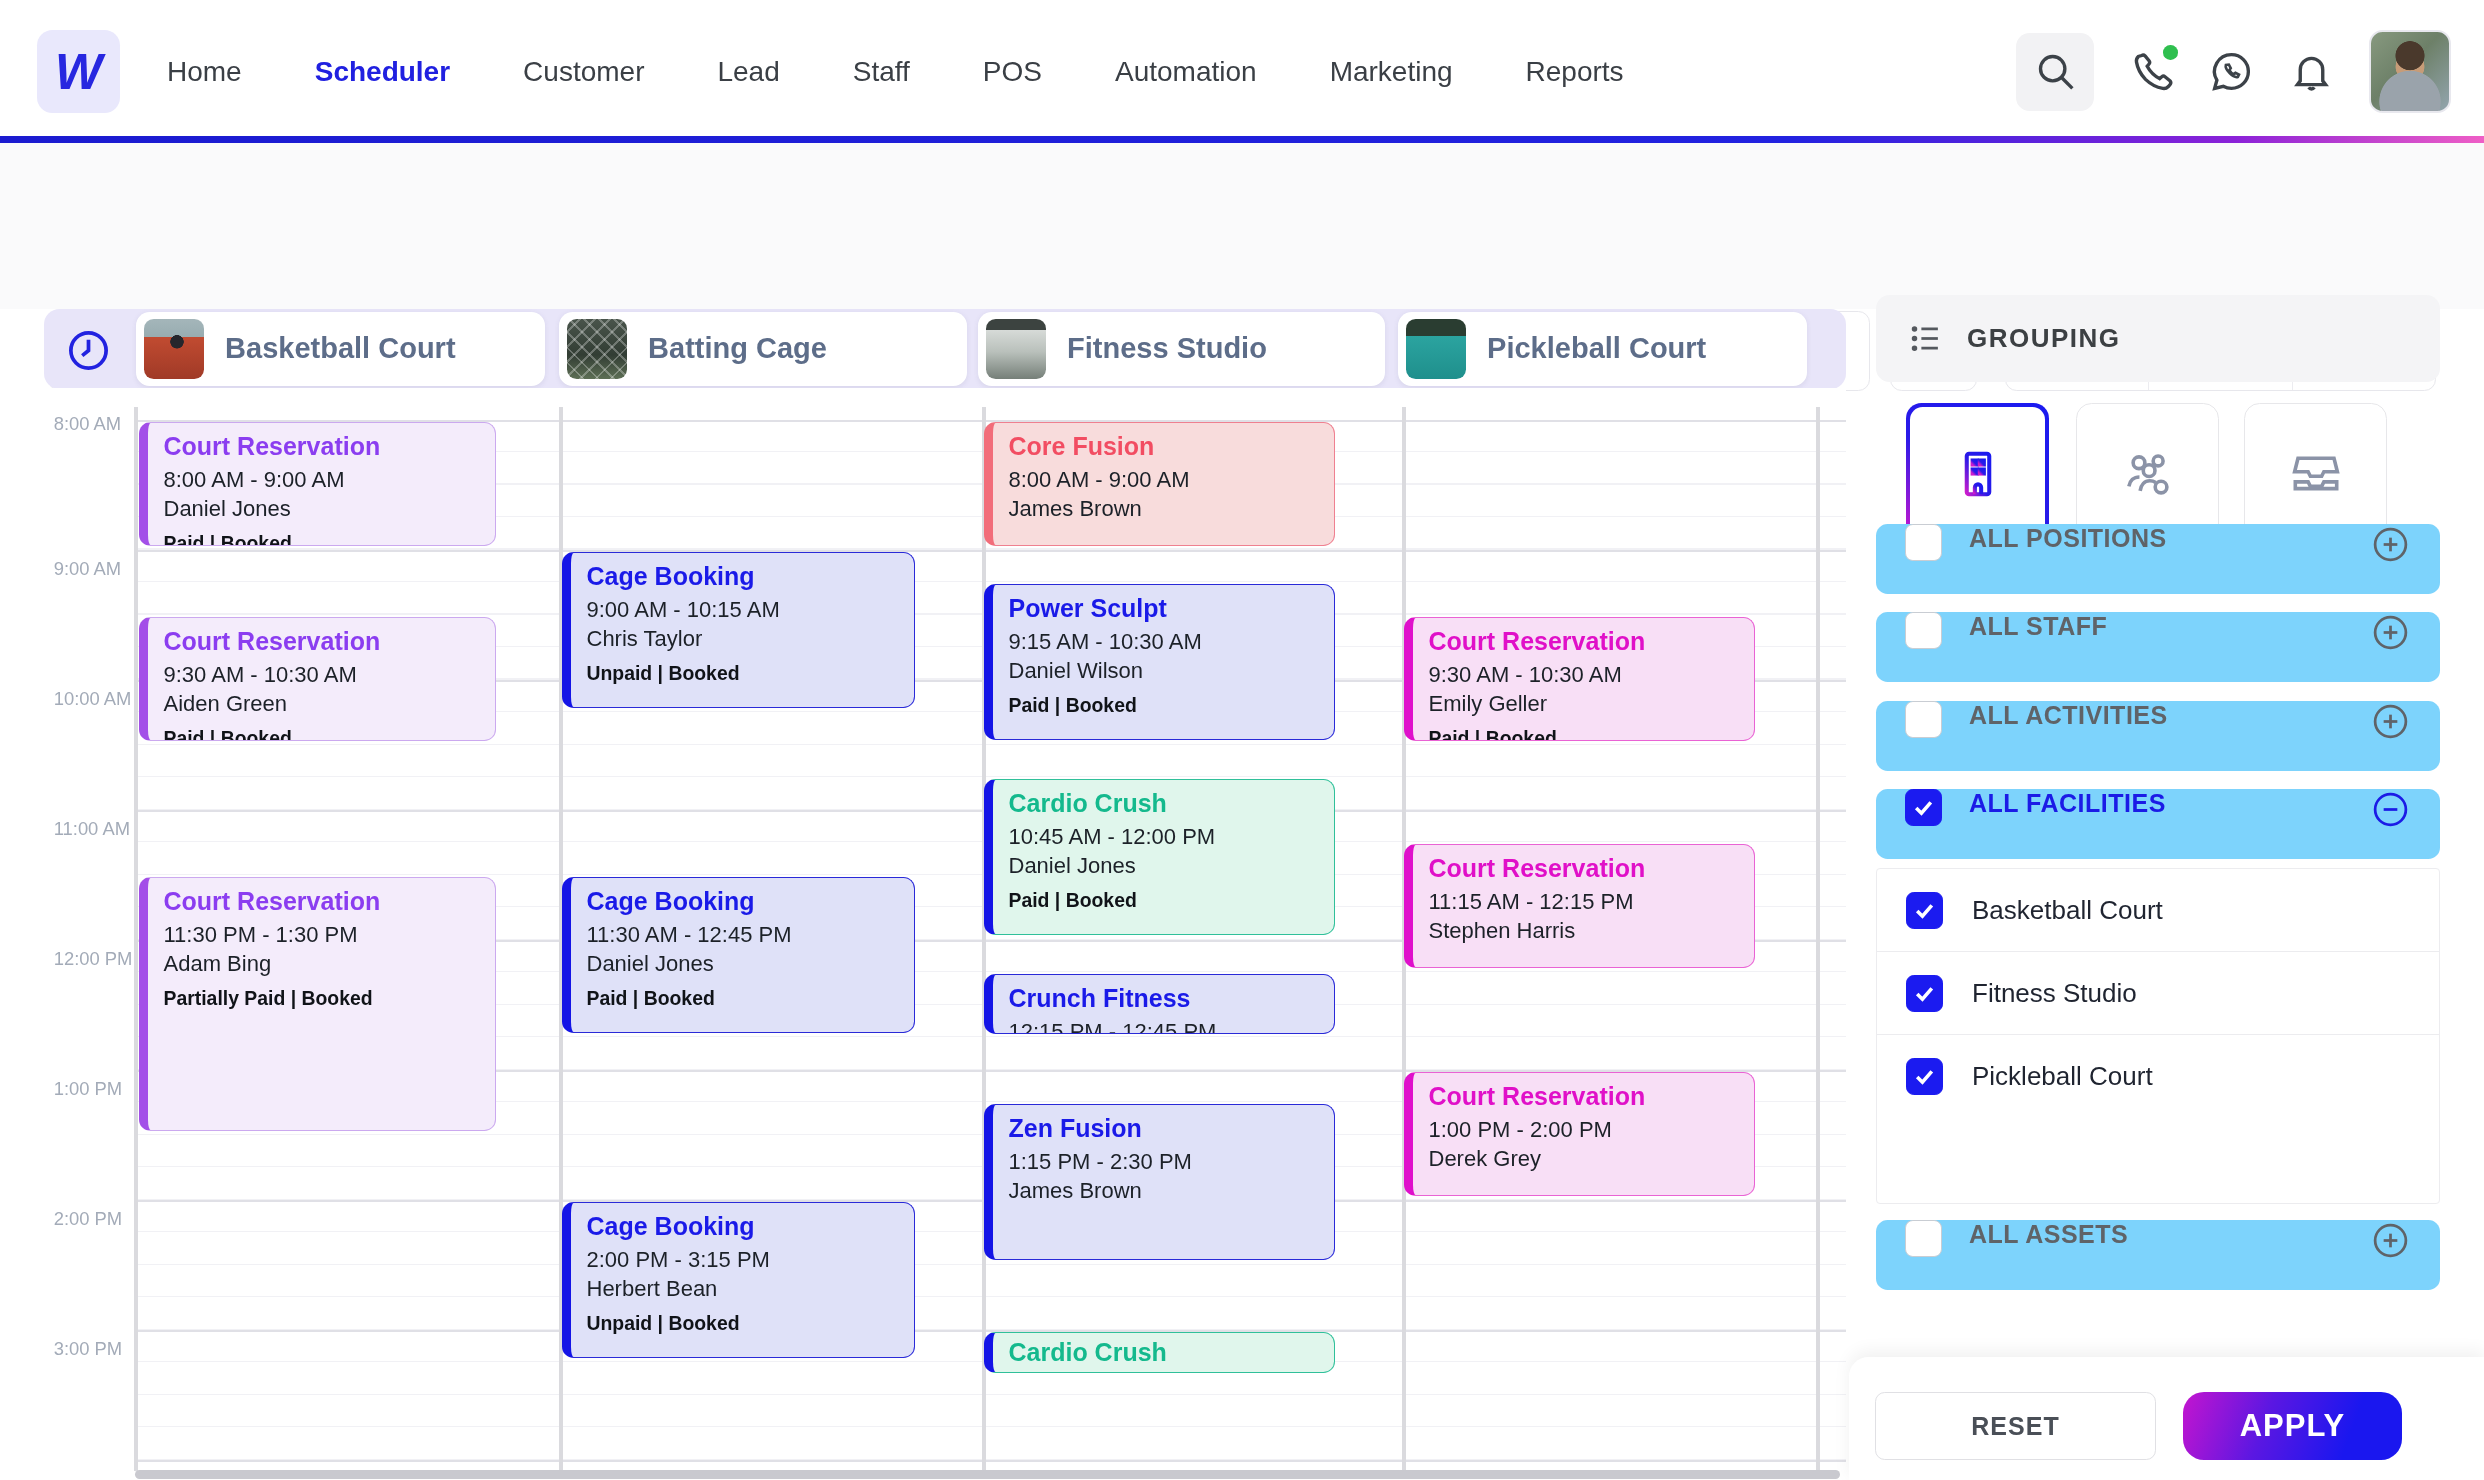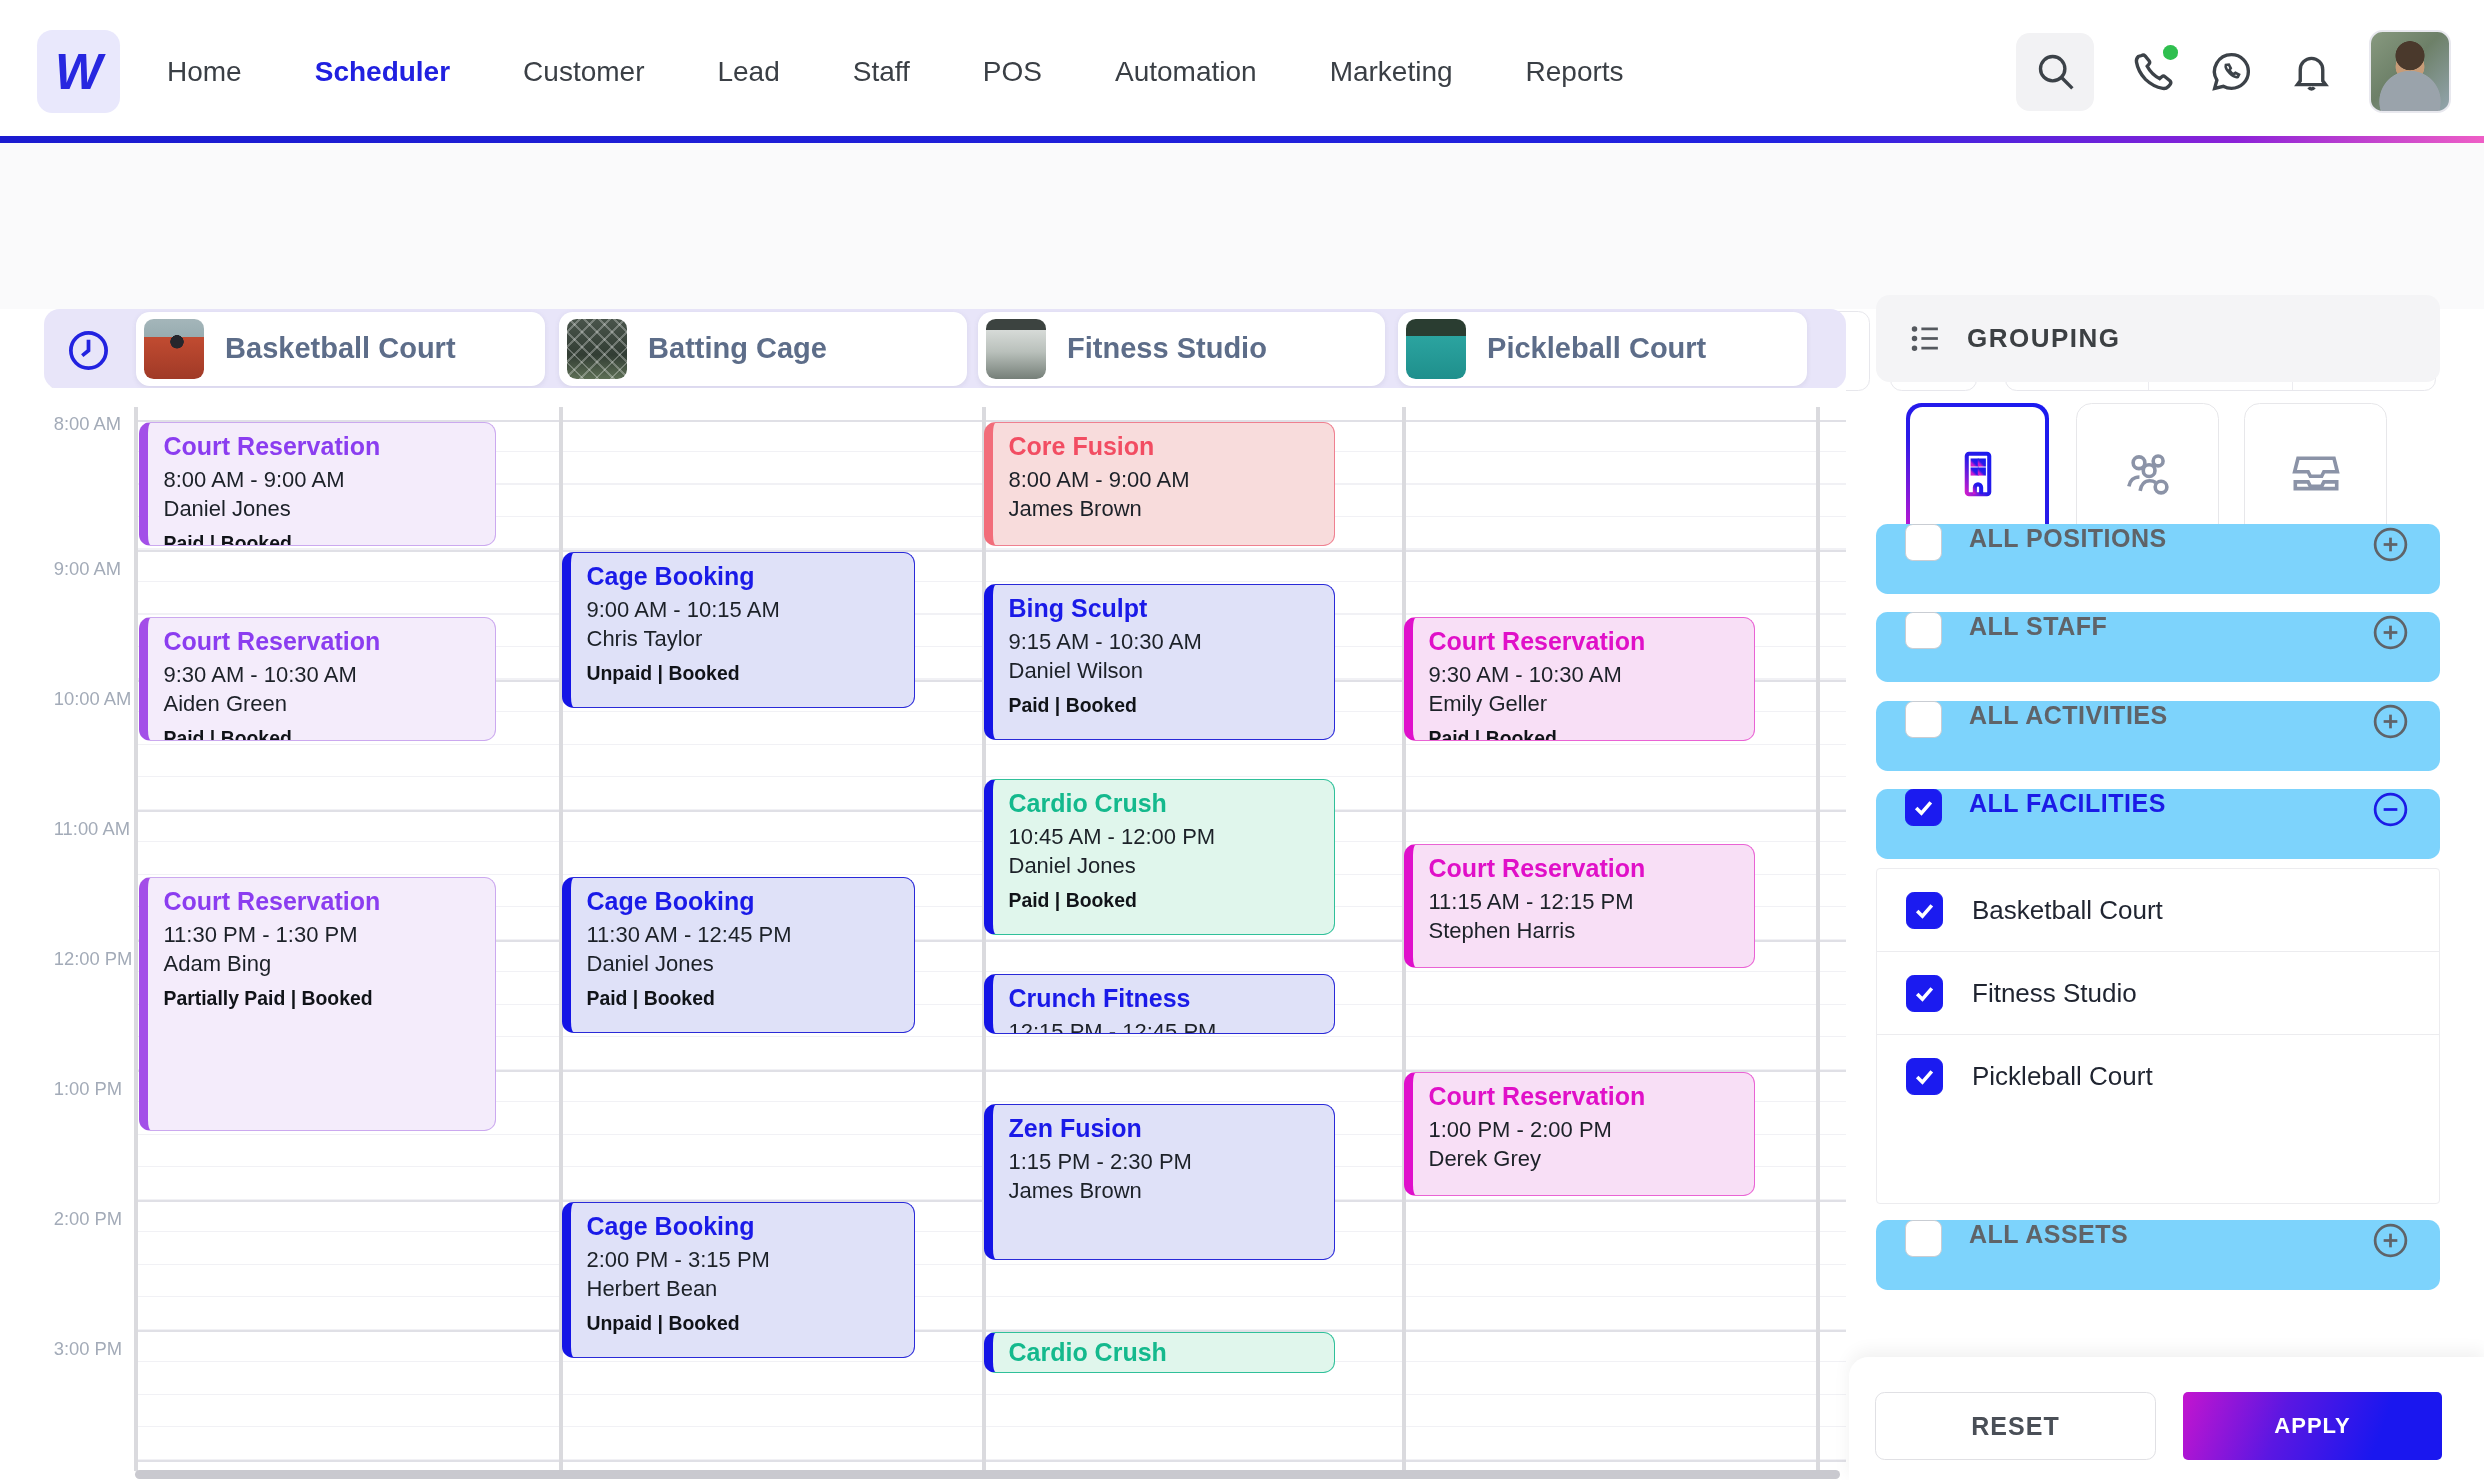--- a/index.html
+++ b/index.html
@@ -107,21 +107,21 @@
   .side-row.active .row-act { color:#1b1be6; }
   .cb { width:37px; height:37px; border-radius:7.8px; border:1.9px solid #c9cdd3; background:#fff; flex:0 0 37px; display:flex; align-items:center; justify-content:center; }
   .cb.checked { background:#1b1bf0; border-color:#1b1bf0; }
   .cb svg { width:25px; height:25px; }
   .fac-panel { position:absolute; left:1876px; top:868px; width:564px; height:336px; background:#fff; border:1px solid #ececef; border-radius:3.9px; }
   .fac-item { height:83px; display:flex; align-items:center; padding:0 29px; border-bottom:1px solid #ececef; }
   .fac-item:last-child { border-bottom:none; }
   .fac-item .lbl { margin-left:29px; font-size:26px; color:#1f2430; }
   .foot { position:absolute; left:1849px; top:1357px; width:636px; height:124px; background:#fff; border-radius:19.4px 0 0 0; box-shadow:0 -5.8px 17.5px rgba(0,0,0,.06); }
   .btn-reset { position:absolute; left:26px; top:35px; width:281px; height:68px; background:#fff; border:1.9px solid #e0e0e4; border-radius:9.7px; font-size:25px; font-weight:bold; color:#4a4f57; letter-spacing:1px; display:flex; align-items:center; justify-content:center; cursor:pointer; }
-  .btn-apply { position:absolute; left:334px; top:35px; width:259px; height:68px; border:none; border-radius:5px; font-size:22px; font-weight:bold; color:#fff; letter-spacing:1px; display:flex; align-items:center; justify-content:center; cursor:pointer;
+  .btn-apply { position:absolute; left:334px; top:35px; width:219px; height:68px; border:none; border-radius:21px; font-size:31px; font-weight:bold; color:#fff; letter-spacing:1px; display:flex; align-items:center; justify-content:center; cursor:pointer;
     background:linear-gradient(110deg,#c415cf 0%,#5b17e2 38%,#1a17ef 75%); }
 </style>
 </head>
 <body>
 
 <div id="app">
 
   <div class="topbar">
     <div class="logo-box">
         <span>W</span>
@@ -316,21 +316,21 @@
       <div class="ev-name">Herbert Bean</div>
       <div class="ev-status">Unpaid | Booked</div>
     </div>
 
     <div class="event ev-red" style="left:940px; top:34px; width:351px; height:124px;">
       <div class="ev-title">Core Fusion</div>
       <div class="ev-time">8:00 AM - 9:00 AM</div>
       <div class="ev-name">James Brown</div>
     </div>
     <div class="event ev-blue" style="left:940px; top:196px; width:351px; height:156px;">
-      <div class="ev-title">Bing Sculpt</div>
+      <div class="ev-title">Power Sculpt</div>
       <div class="ev-time">9:15 AM - 10:30 AM</div>
       <div class="ev-name">Daniel Wilson</div>
       <div class="ev-status">Paid | Booked</div>
     </div>
     <div class="event ev-green" style="left:940px; top:391px; width:351px; height:156px;">
       <div class="ev-title">Cardio Crush</div>
       <div class="ev-time">10:45 AM - 12:00 PM</div>
       <div class="ev-name">Daniel Jones</div>
       <div class="ev-status">Paid | Booked</div>
     </div>

